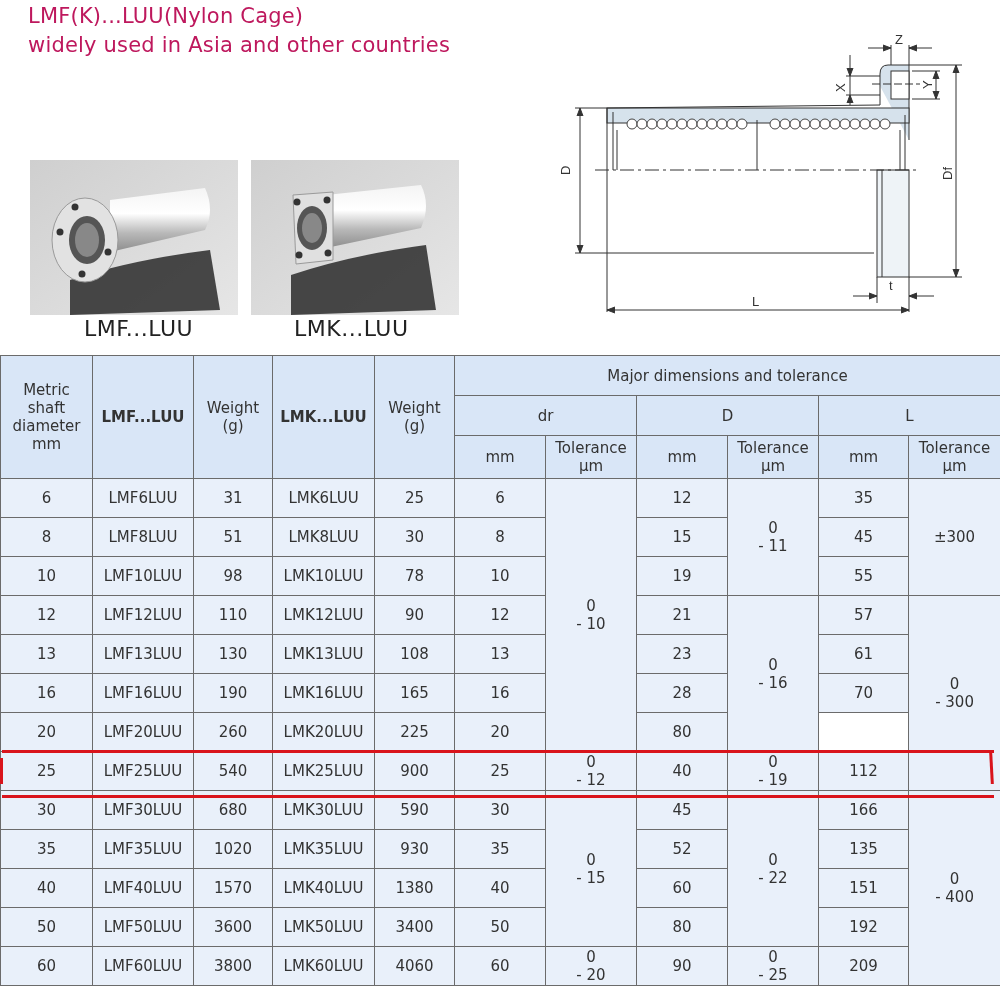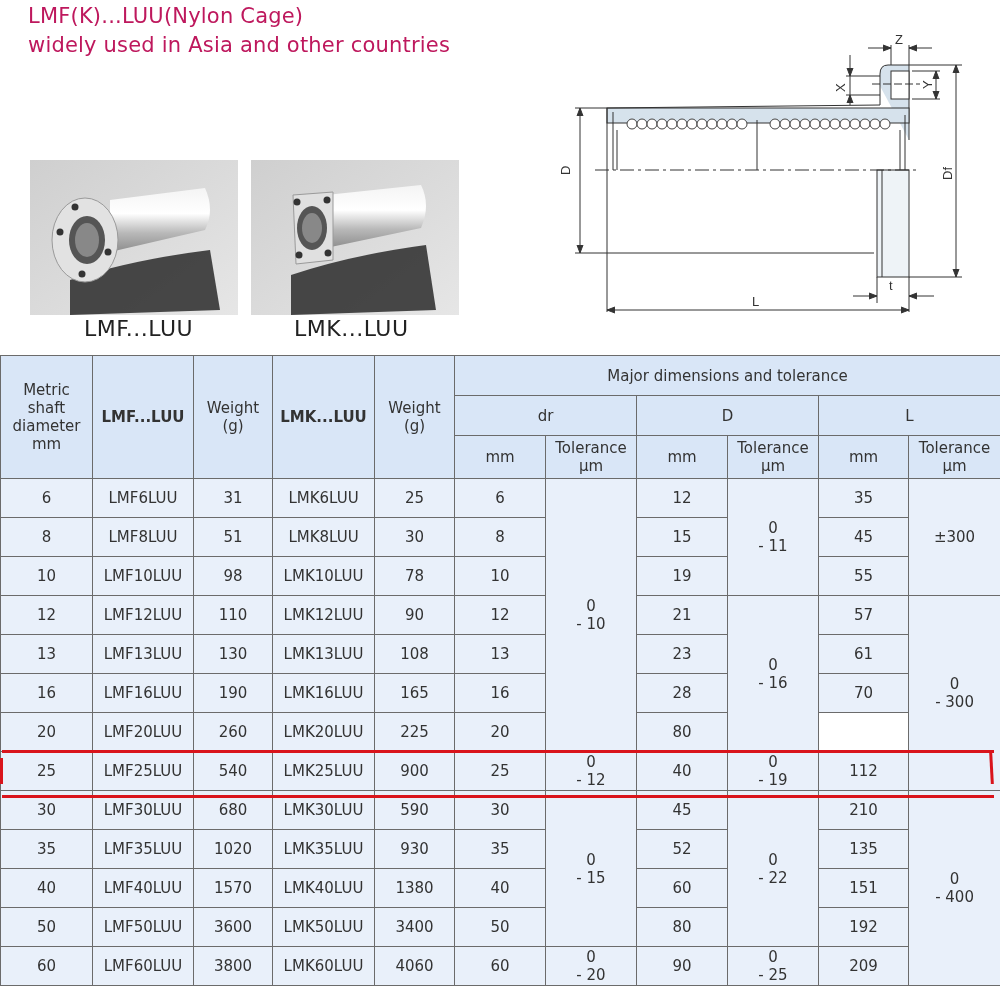--- a/index.html
+++ b/index.html
@@ -336,21 +336,21 @@
     <tr>
       <td>30</td>
       <td>LMF30LUU</td>
       <td>680</td>
       <td>LMK30LUU</td>
       <td>590</td>
       <td>30</td>
       <td rowspan="4"><span class="tol"><span>0</span><span>- 15</span></span></td>
       <td>45</td>
       <td rowspan="4"><span class="tol"><span>0</span><span>- 22</span></span></td>
-      <td>210</td>
+      <td>166</td>
       <td rowspan="5"><span class="tol"><span>0</span><span>- 400</span></span></td>
     </tr>
 
     <tr>
       <td>35</td>
       <td>LMF35LUU</td>
       <td>1020</td>
       <td>LMK35LUU</td>
       <td>930</td>
       <td>35</td>

